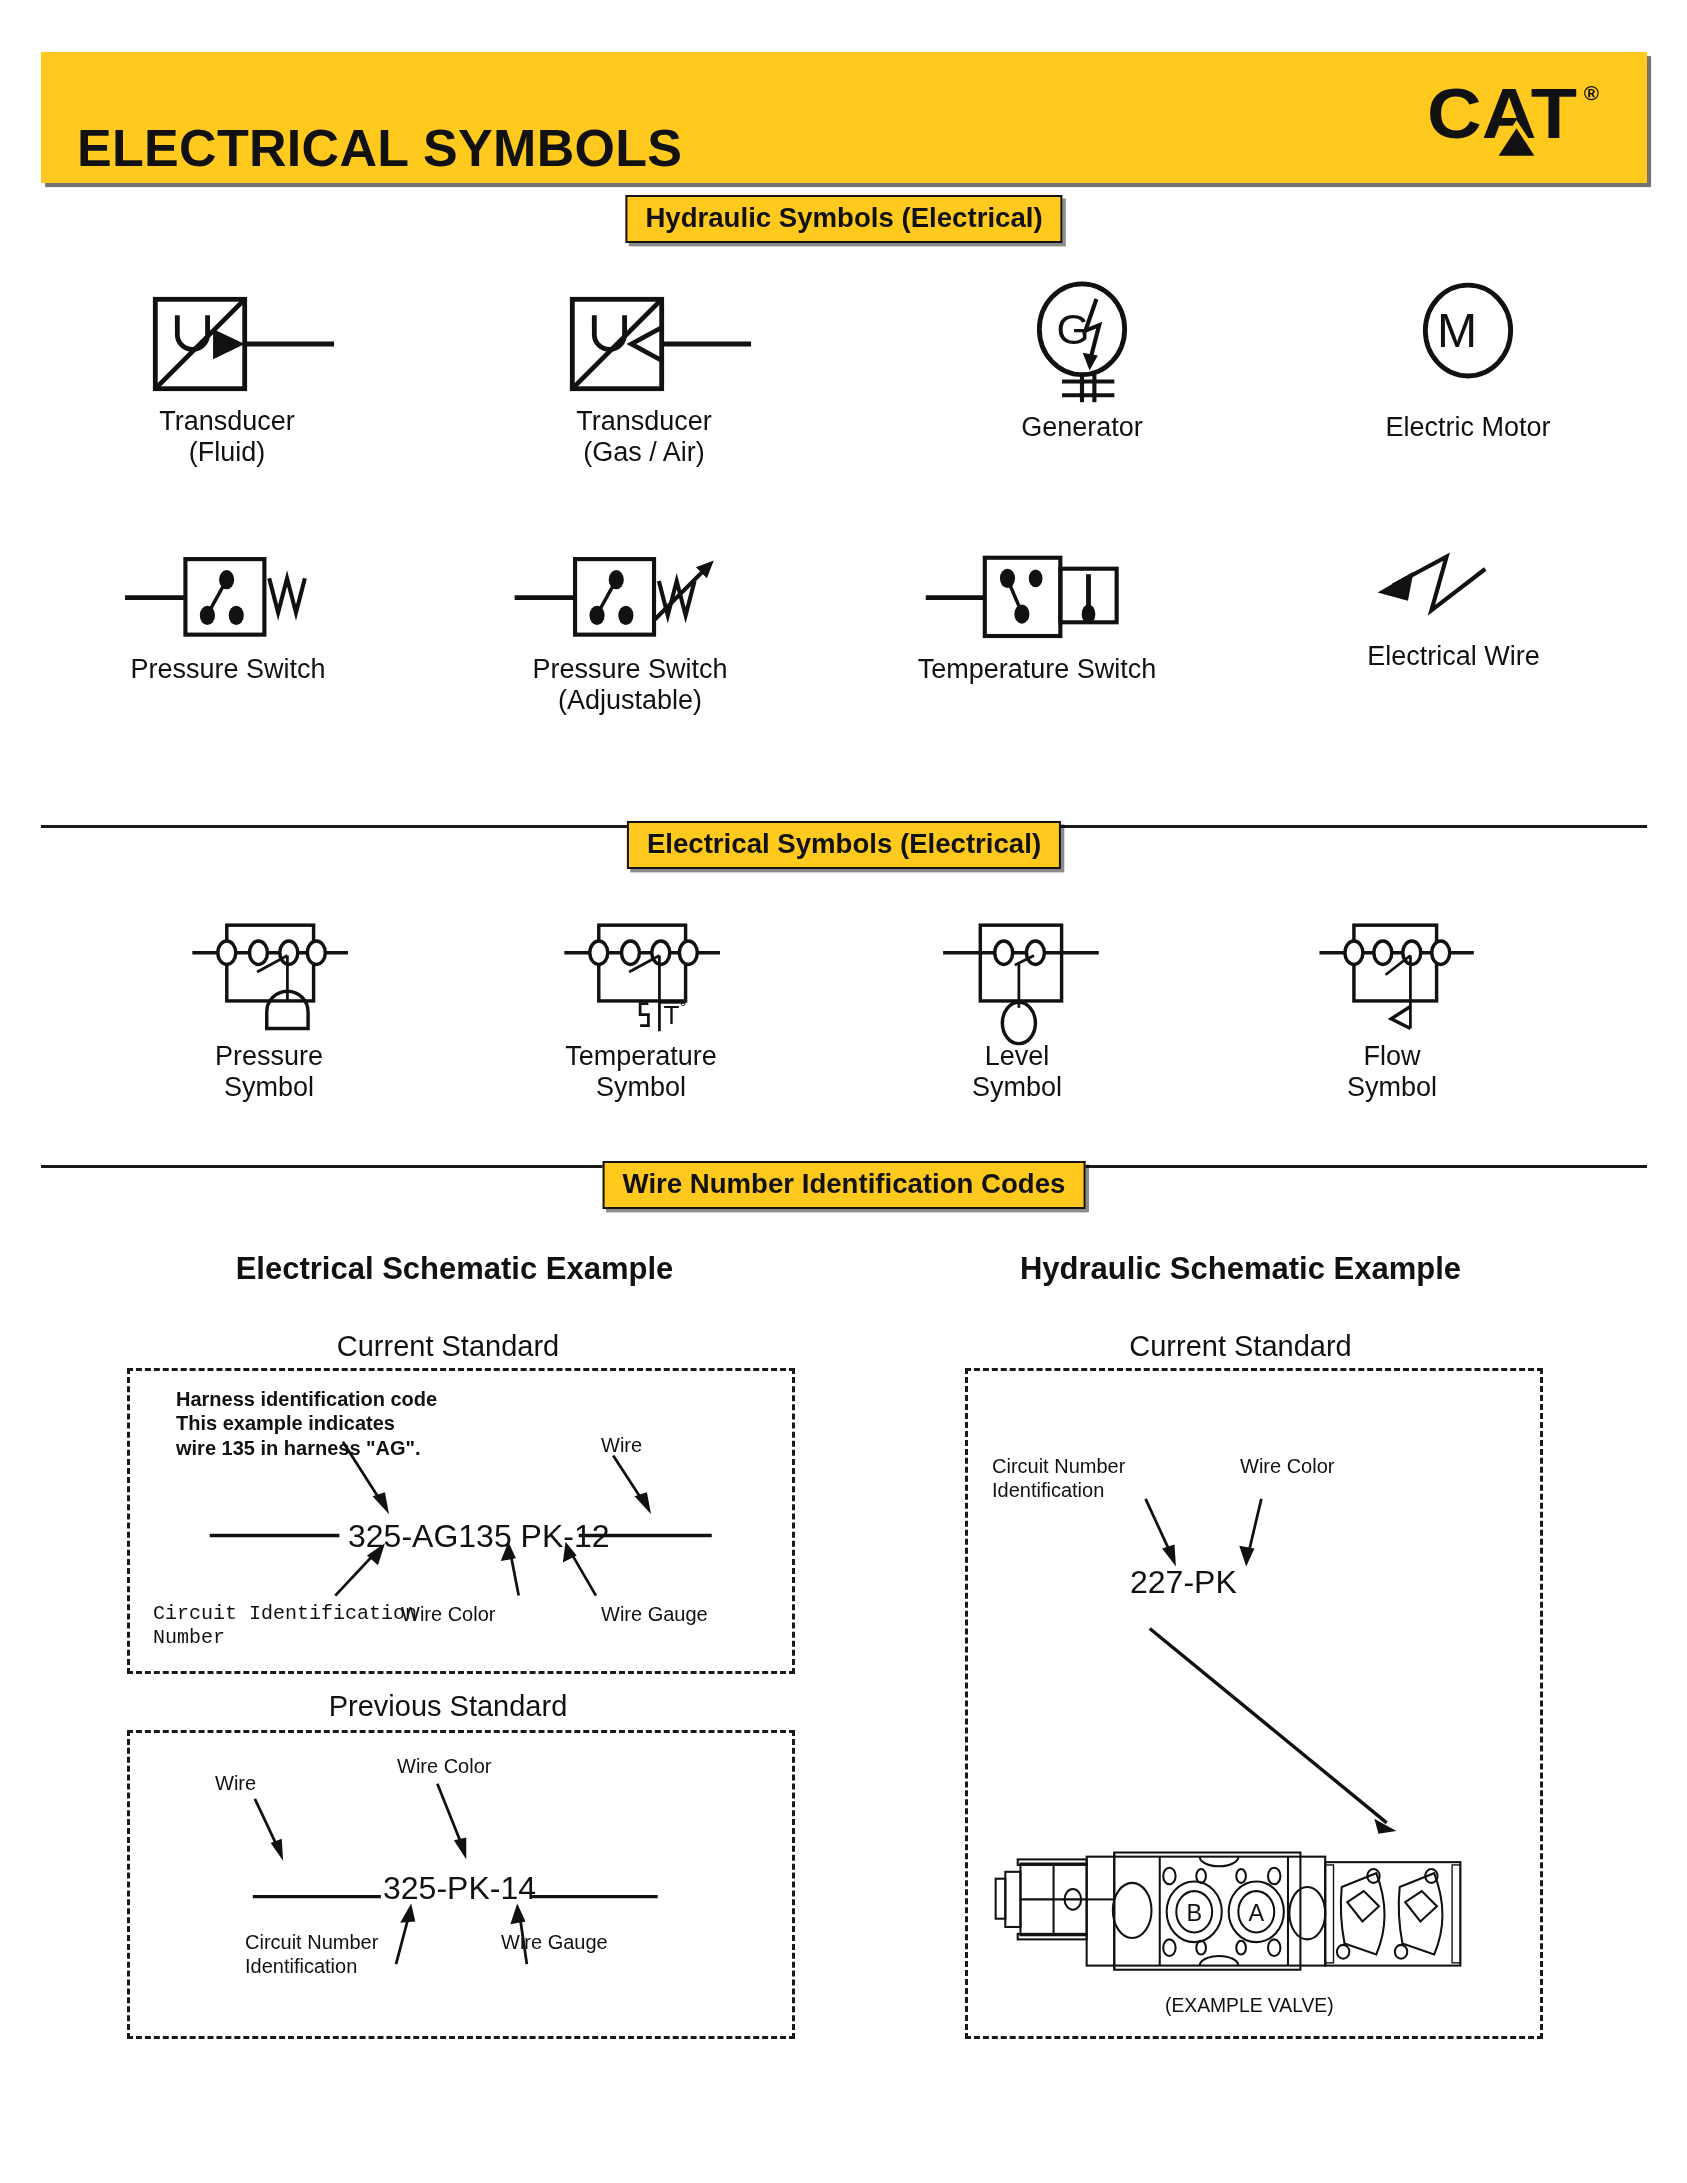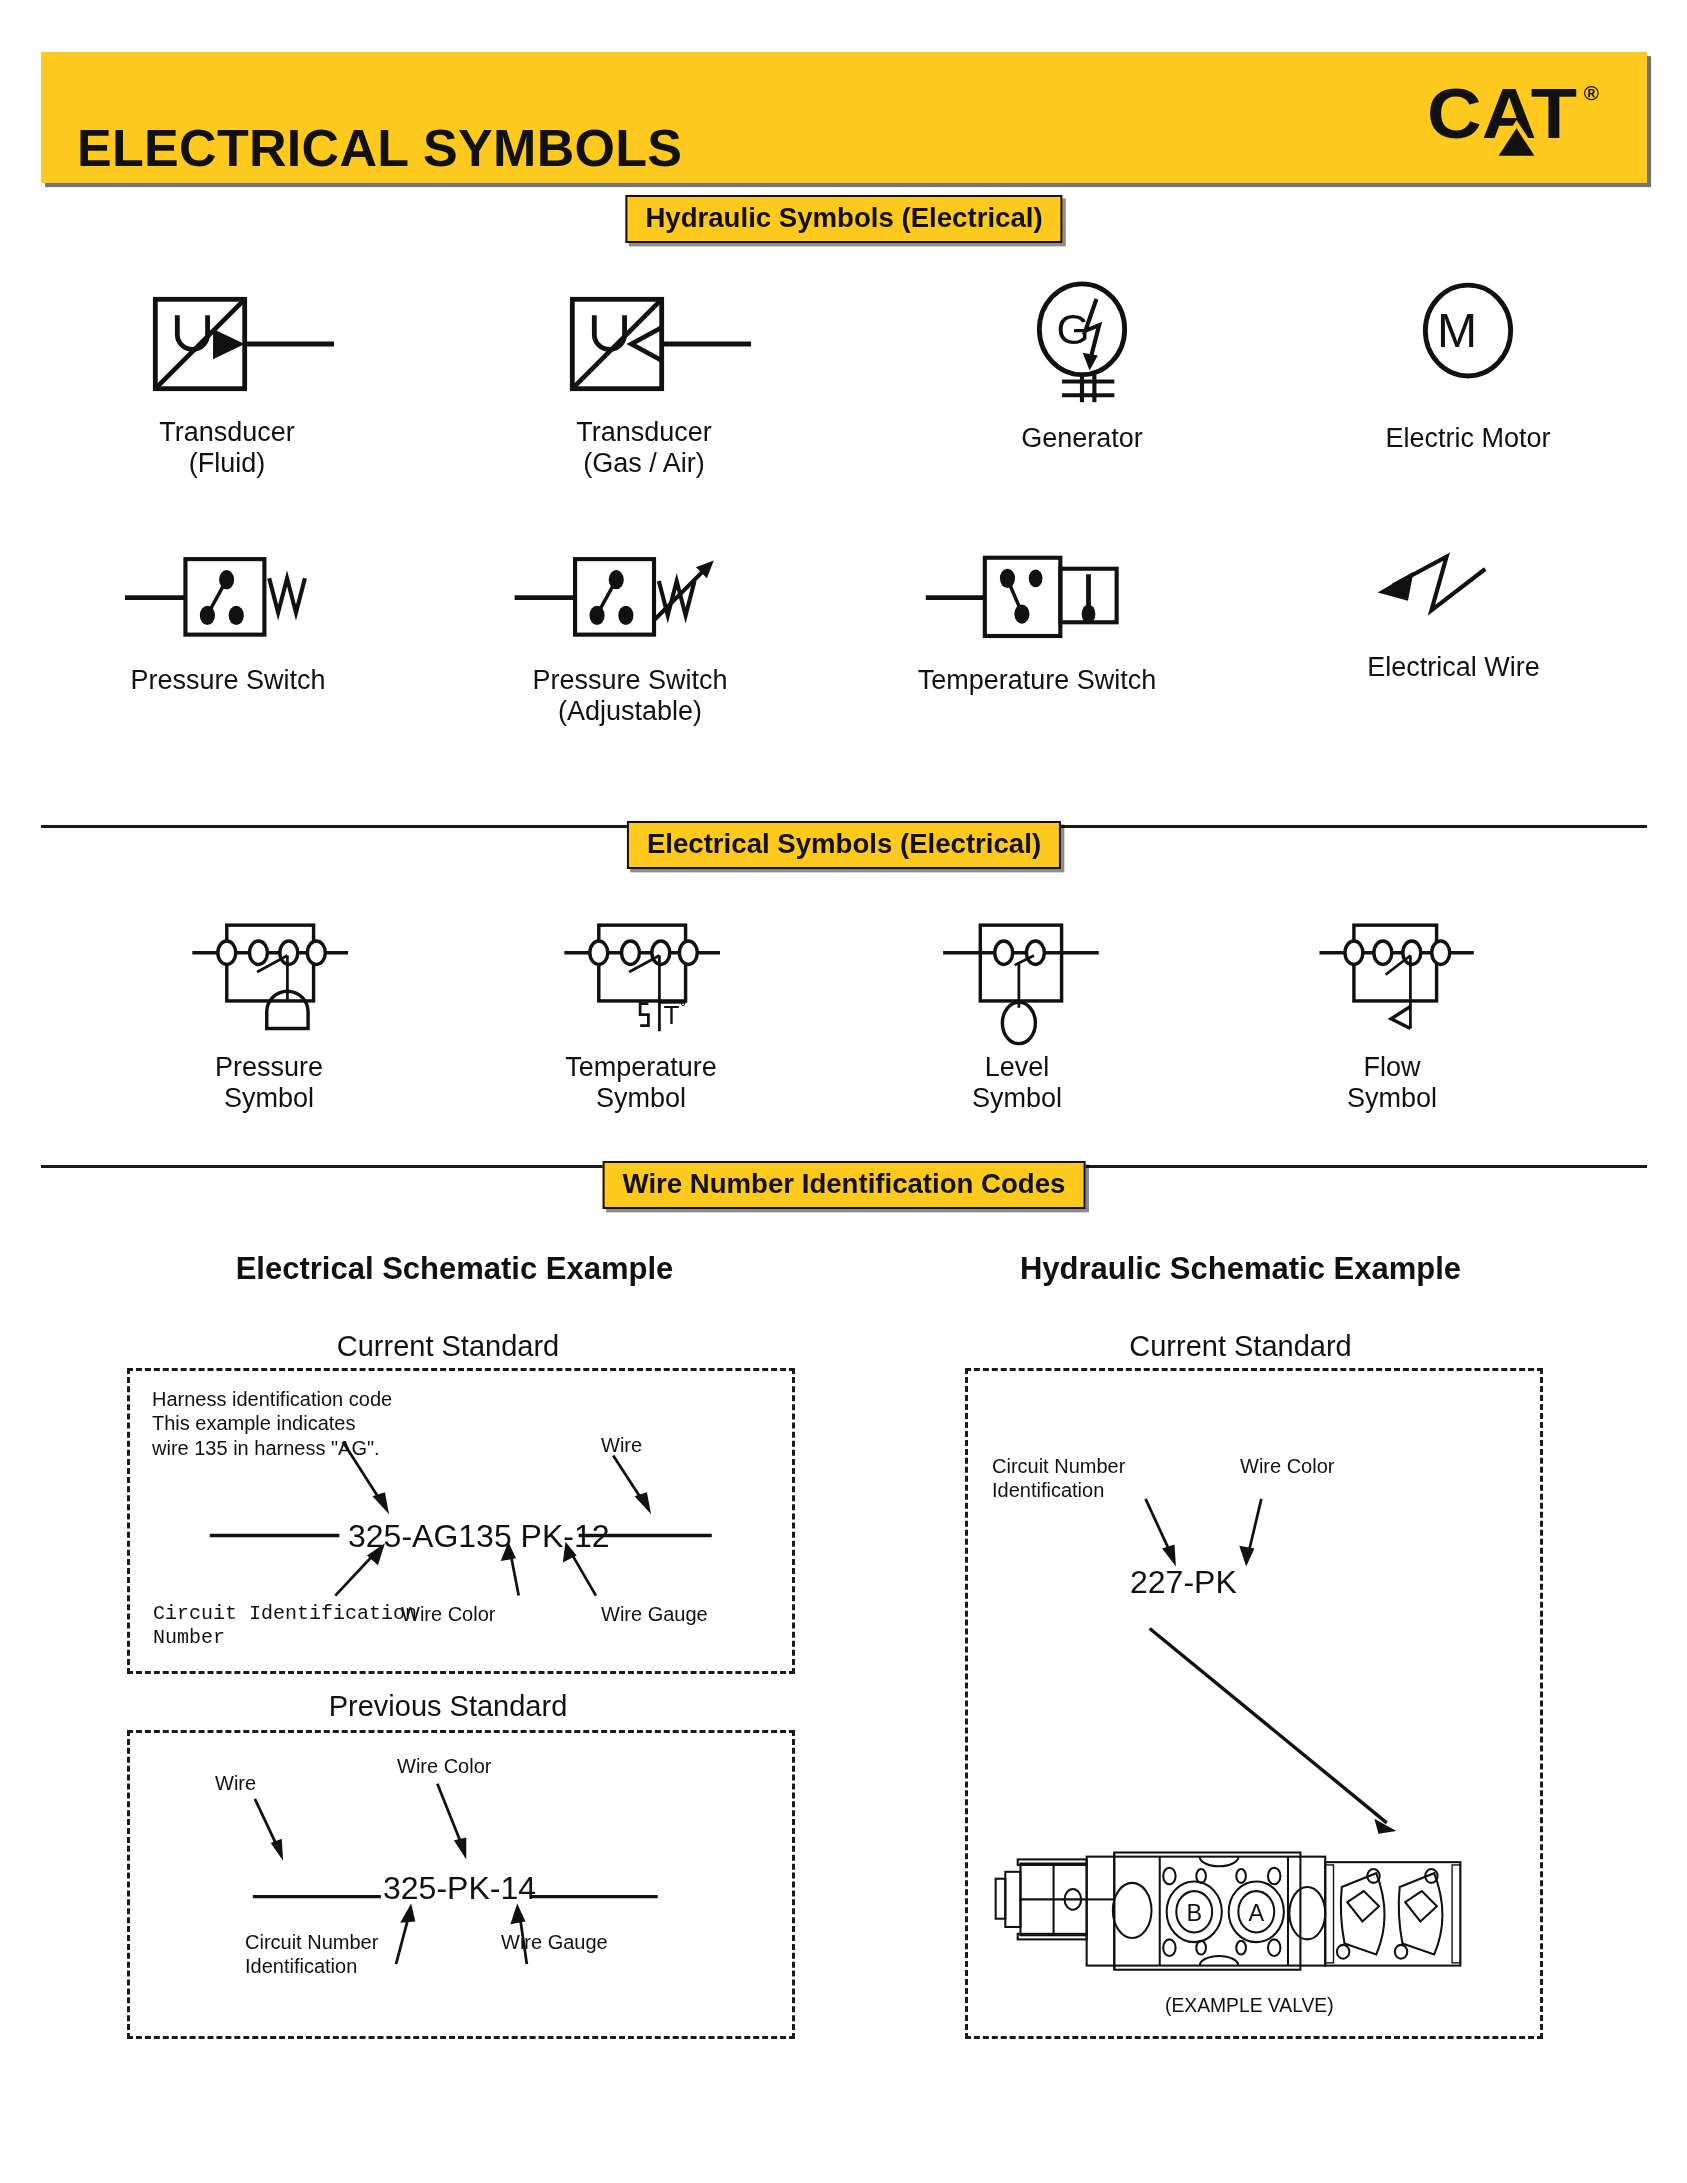--- a/index.html
+++ b/index.html
@@ -33,21 +33,21 @@
     box-shadow:3.4px 3.4px 0 rgba(0,0,0,.45);
     font-weight:bold;font-size:27.6px;color:#111;
     padding:4.8px 18px 7.6px 18px;white-space:nowrap;
     transform:translateX(-50%);left:844px;
   }
 
   
   .sym-cell{position:absolute;text-align:center;}
   .sym-art{display:flex;align-items:center;justify-content:center;}
   .sym-label{
-    font-size:27px;line-height:1.14;color:#111;margin-top:18px;white-space:pre-line;text-align:center;
+    font-size:27px;line-height:1.14;color:#111;margin-top:7px;white-space:pre-line;text-align:center;
   }
 
   
   .ex-heading{font-size:31px;font-weight:bold;text-align:center;color:#111;}
   .std-heading{font-size:29px;text-align:center;color:#111;}
   .dashbox{
     border:3.4px dashed #1a1a1a;position:absolute;
   }
   .callout{position:absolute;font-size:20px;line-height:1.22;color:#111;white-space:pre-line;}
   .codetext{position:absolute;font-size:32px;color:#111;white-space:nowrap;}
@@ -264,21 +264,21 @@
 
 <div class="abs divider" style="top:1165px;"></div>
 <div class="abs banner" style="top:1161px;">Wire Number Identification Codes</div>
 
 <div class="abs ex-heading" style="left:110px;top:1251px;width:689px;">Electrical Schematic Example</div>
 
 <div class="abs std-heading" style="left:138px;top:1330px;width:620px;">Current Standard</div>
 
 <div class="abs dashbox" style="left:127px;top:1368px;width:662px;height:300px;"></div>
 
-<div class="callout" style="left:152px;top:1387px;">Harness identification code
+<div class="callout" style="left:176px;top:1387px;font-weight:bold;">Harness identification code
 This example indicates
 wire 135 in harness "AG".</div>
 <div class="callout" style="left:601px;top:1433px;">Wire</div>
 <div class="callout" style="left:153px;top:1602px;font-family:Liberation Mono, monospace;">Circuit Identification
 Number</div>
 <div class="callout" style="left:401px;top:1602px;">Wire Color</div>
 <div class="callout" style="left:601px;top:1602px;">Wire Gauge</div>
 
 <div class="abs" style="left:127px;top:1368px;width:662px;height:300px;">
   <svg width="662" height="300" viewBox="0 0 960 435">

